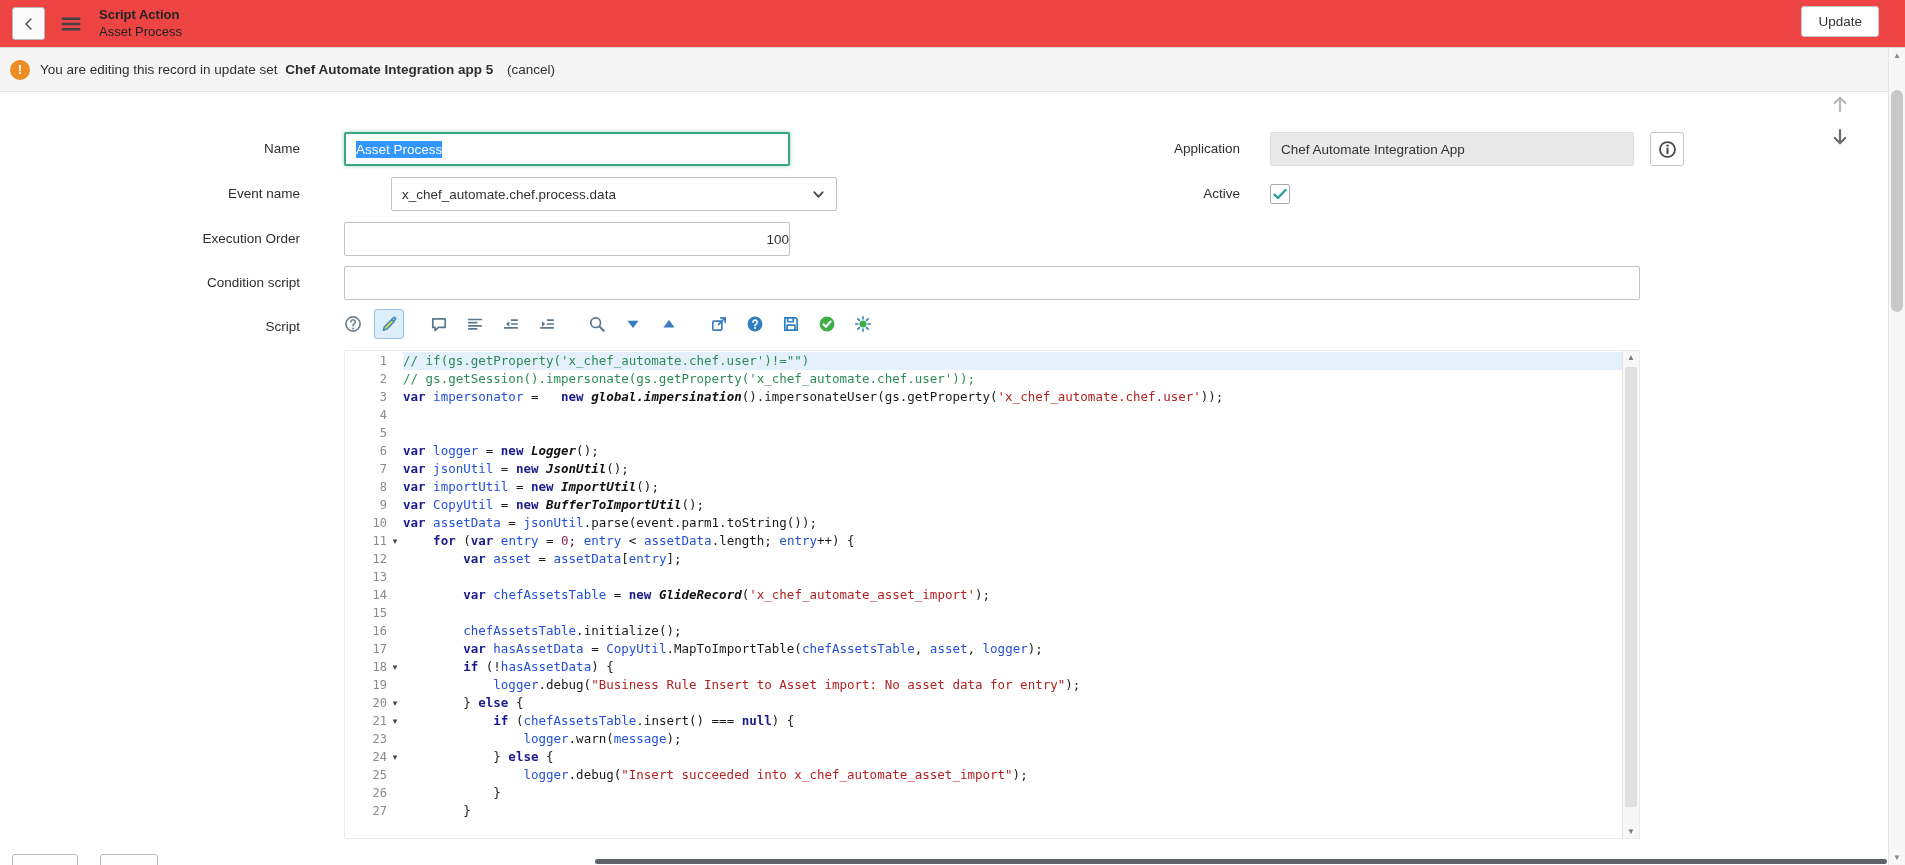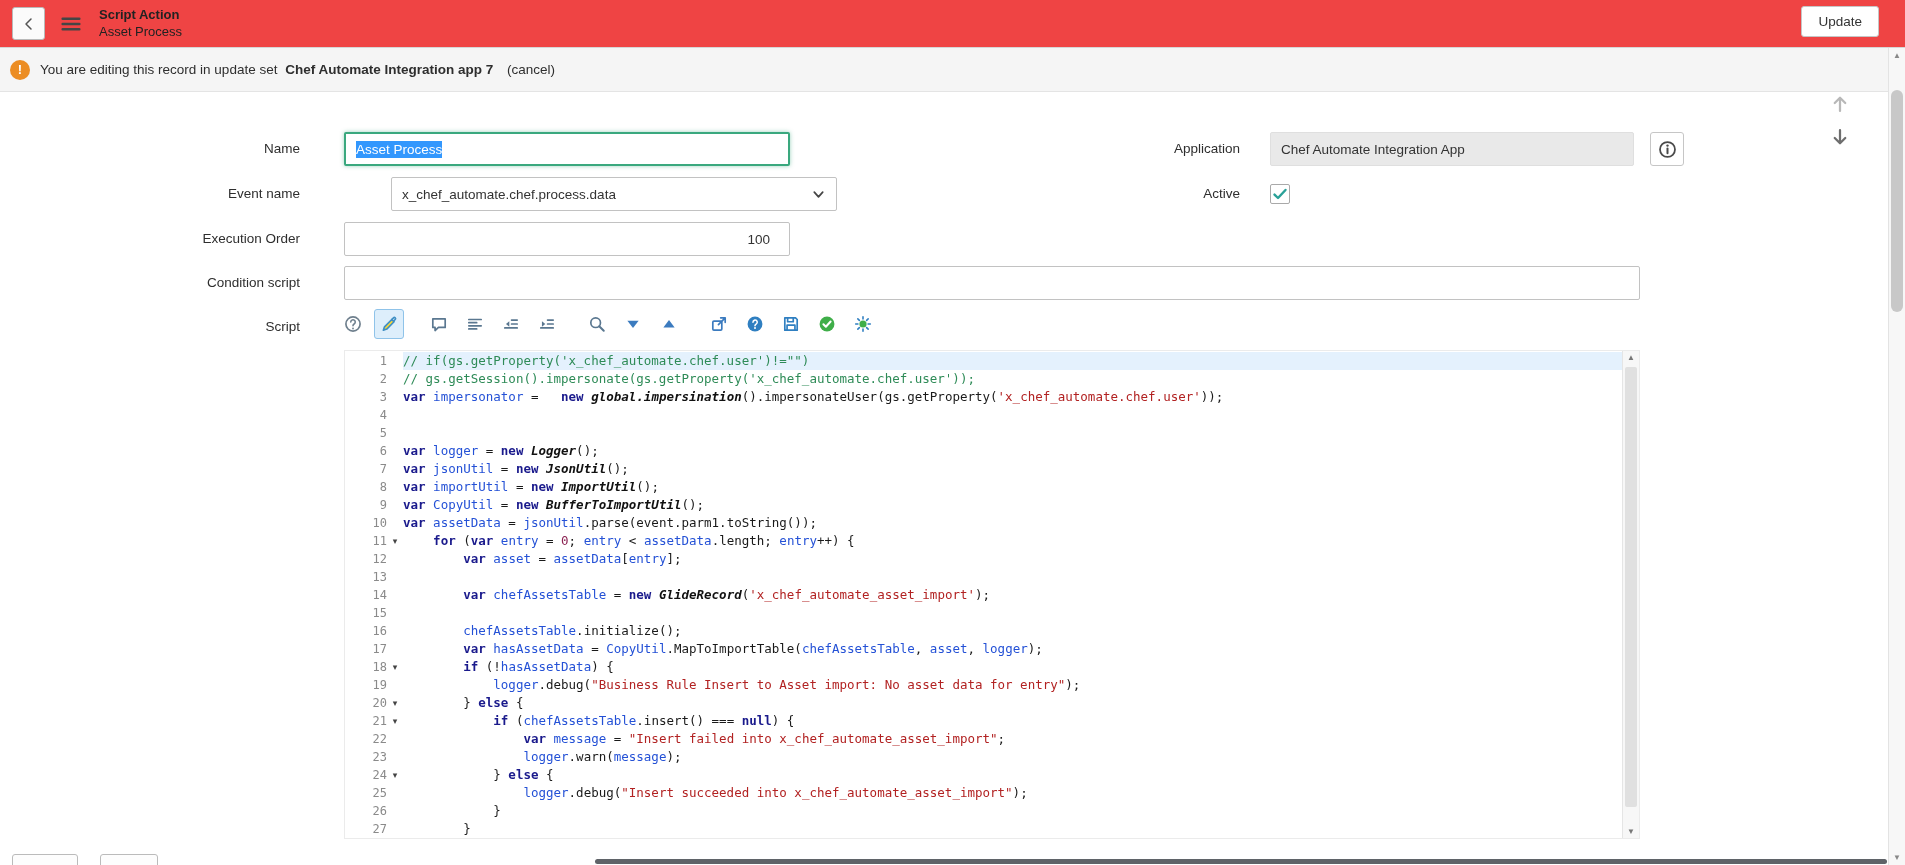--- a/index.html
+++ b/index.html
@@ -37,21 +37,21 @@
   .flbl.right{left:940px;}
   .pos-name{top:132px;} .pos-event{top:177px;} .pos-exec{top:222px;} .pos-cond{top:266px;} .pos-script{top:310px;}
   .pos-app{top:132px;} .pos-active{top:177px;}
 
   .fld{position:absolute;box-sizing:border-box;height:34px;background:#fff;border:1px solid #c2c2c2;border-radius:2px;
        font-size:13.5px;color:#333;display:flex;align-items:center;padding:0 10px;cursor:text;}
   .fld.name{left:344px;top:132px;width:446px;border:2px solid #3aa87e;box-shadow:0 0 4px rgba(58,168,126,.5);}
   .sel{background:#3297fd;color:#fff;padding:1px 0;}
   .fld.select{left:344px;top:177px;width:446px;justify-content:space-between;cursor:pointer;margin-left:47px;}
   .chev{width:15px;height:15px;color:#444;flex:none;}
-  .fld.num{left:344px;top:222px;width:446px;justify-content:flex-end;padding-right:19px;}
+  .fld.num{left:344px;top:222px;width:446px;justify-content:flex-end;padding-right:0;}
   .fld.cond{left:344px;top:266px;width:1296px;}
   .fld.ro{left:1270px;top:132px;width:364px;background:#e9e9e9;border:1px solid #dfdfdf;cursor:default;}
   .info-btn{position:absolute;left:1650px;top:132px;width:34px;height:34px;background:#fff;border:1px solid #c6c6c6;
             border-radius:3px;color:#4a4a4a;display:flex;align-items:center;justify-content:center;cursor:pointer;padding:0;}
   .info-btn span{width:19px;height:19px;}
   .checkbox{position:absolute;left:1270px;top:184px;width:20px;height:20px;box-sizing:border-box;border:1px solid #a9a9a9;
             border-radius:2px;background:#fff;color:transparent;cursor:pointer;}
   .checkbox.checked{color:#2aa198;}
   .checkbox span{display:block;width:16px;height:16px;margin:1px;}
 
@@ -143,21 +143,21 @@
       <span class="nav-ic"><span data-icon="arrow-down"><svg viewBox="0 0 16 16">
               <path d="M8 2.5V13M3.8 8.8 8 13l4.2-4.2" stroke-width="1.8"></path>
             </svg></span></span>
     </div>
   </header>
 
   <div class="banner">
     <span class="warn">!</span>
     <span class="banner-text">
       <span>You are editing this record in update set</span>
-      <b>Chef Automate Integration app 7</b>
+      <b>Chef Automate Integration app 5</b>
       <a class="cancel">(cancel)</a>
     </span>
   </div>
 
   <main>
 
     <label class="flbl pos-name">Name</label>
     <div class="fld name">
       <span class="sel">Asset Process</span>
     </div>
@@ -395,25 +395,20 @@
           </div>
           <div class="cl">
             <span class="ln">20</span>
             <span class="fd">▾</span>
             <span class="lc">        } <span class="tk-kw">else</span> {</span>
           </div>
           <div class="cl">
             <span class="ln">21</span>
             <span class="fd">▾</span>
             <span class="lc">            <span class="tk-kw">if</span> (<span class="tk-df">chefAssetsTable</span>.insert() === <span class="tk-kw">null</span>) {</span>
-          </div>
-          <div class="cl">
-            <span class="ln">22</span>
-            <span class="fd"></span>
-            <span class="lc">                <span class="tk-kw">var</span> <span class="tk-df">message</span> = <span class="tk-st">"Insert failed into x_chef_automate_asset_import"</span>;</span>
           </div>
           <div class="cl">
             <span class="ln">23</span>
             <span class="fd"></span>
             <span class="lc">                <span class="tk-df">logger</span>.warn(<span class="tk-df">message</span>);</span>
           </div>
           <div class="cl">
             <span class="ln">24</span>
             <span class="fd">▾</span>
             <span class="lc">            } <span class="tk-kw">else</span> {</span>

